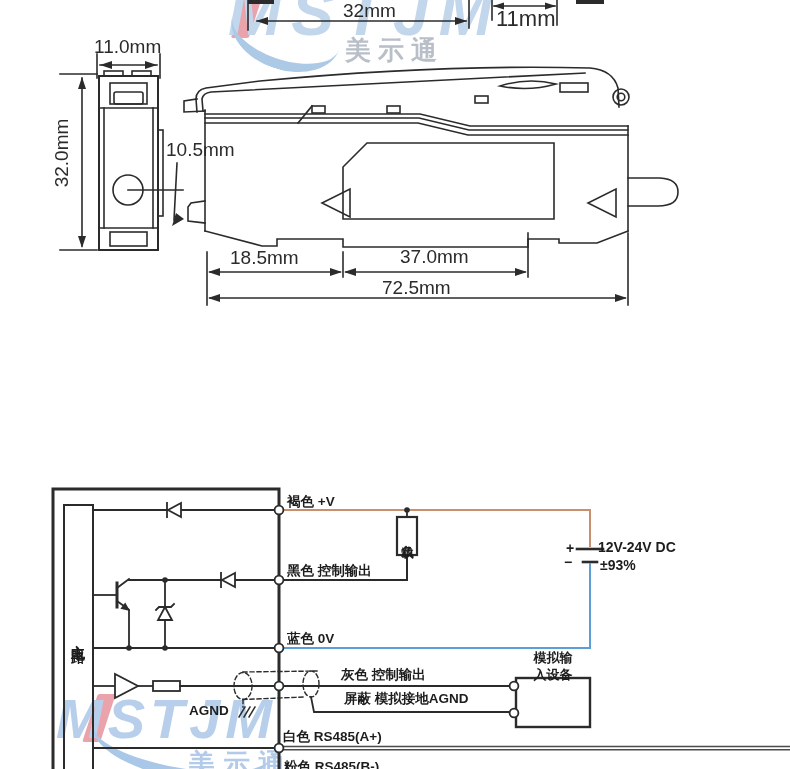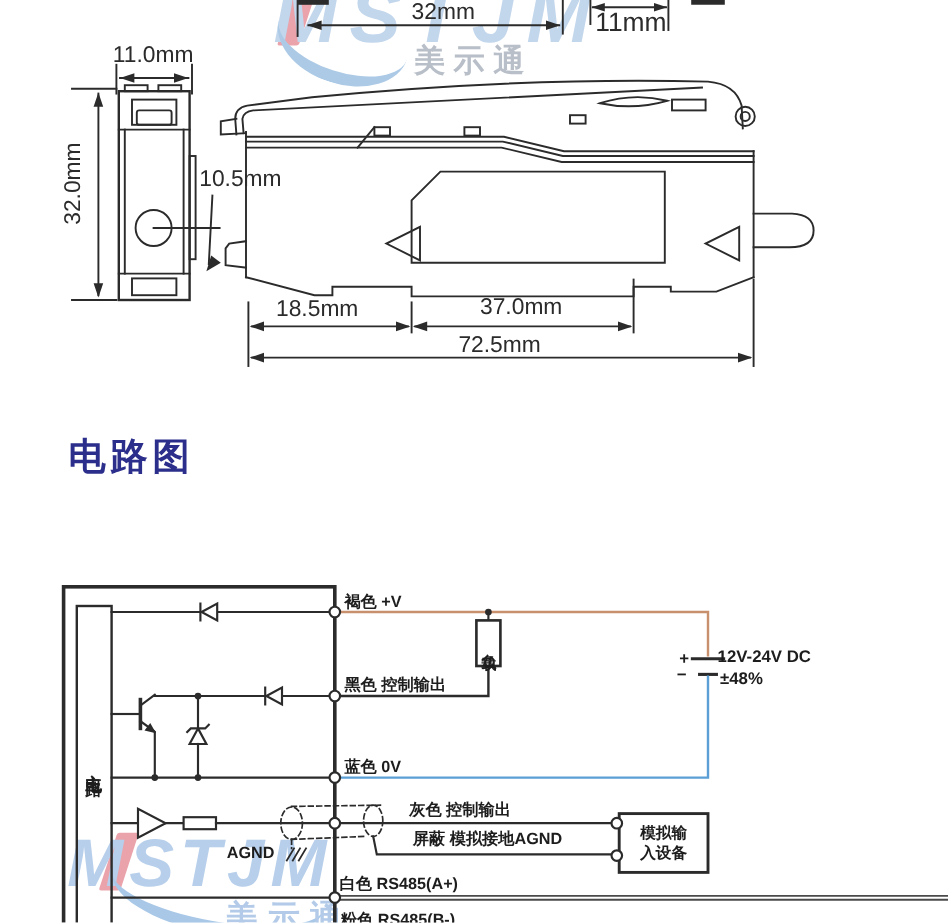--- a/index.html
+++ b/index.html
@@ -222,38 +222,37 @@
 
     <div class="abs dim" style="left:343px;top:0px;">32mm</div>
     <div class="abs dim dim-small" style="left:496px;top:6px;">11mm</div>
     <div class="abs dim" style="left:94px;top:36px;text-align:center;">11.0mm</div>
     <div class="abs dim" style="left:20px;top:142px;width:84px;text-align:center;transform:rotate(-90deg);">32.0mm</div>
     <div class="abs dim" style="left:166px;top:139px;">10.5mm</div>
     <div class="abs dim" style="left:230px;top:247px;">18.5mm</div>
     <div class="abs dim" style="left:400px;top:246px;">37.0mm</div>
     <div class="abs dim" style="left:382px;top:277px;">72.5mm</div>
 
-    <div class="abs title-cn" style="left:57px;top:360px;color:#2b2e8b;">电路图</div>
 
     <div class="abs lbl vtext boxtext" style="left:64px;top:505px;width:29px;height:264px;font-size:14px;">主电路</div>
     <div class="abs lbl" style="left:287px;top:493px;">褐色 +V</div>
     <div class="abs lbl vtext boxtext" style="left:397px;top:517px;width:20px;height:38px;font-size:12.5px;letter-spacing:1px;">负载</div>
     <div class="abs lbl" style="left:287px;top:562px;">黑色 控制输出</div>
     <div class="abs lbl" style="left:287px;top:630px;">蓝色 0V</div>
     <div class="abs lbl" style="left:341px;top:666px;">灰色 控制输出</div>
     <div class="abs lbl" style="left:344px;top:690px;">屏蔽 模拟接地AGND</div>
     <div class="abs lbl" style="left:189px;top:703px;">AGND</div>
     <div class="abs lbl" style="left:283px;top:728px;">白色 RS485(A+)</div>
     <div class="abs lbl" style="left:284px;top:758px;">粉色 RS485(B-)</div>
 
     <div class="abs pwr" style="left:566px;top:540px;">+</div>
     <div class="abs pwr" style="left:564px;top:554px;">−</div>
     <div class="abs pwr" style="left:598px;top:539px;">12V-24V DC</div>
-    <div class="abs pwr" style="left:600px;top:557px;">±48%</div>
-
-    <div class="abs lbl boxtext" style="left:516px;top:674px;width:74px;height:55px;font-size:13px;line-height:17px;text-align:right;">
+    <div class="abs pwr" style="left:600px;top:557px;">±93%</div>
+
+    <div class="abs lbl boxtext" style="left:516px;top:638px;width:74px;height:55px;font-size:13px;line-height:17px;text-align:right;">
       <span>
         <span>模拟输</span><br>
         <span>入设备</span>
       </span>
     </div>
   </div>
 </div>
 
 </body></html>

